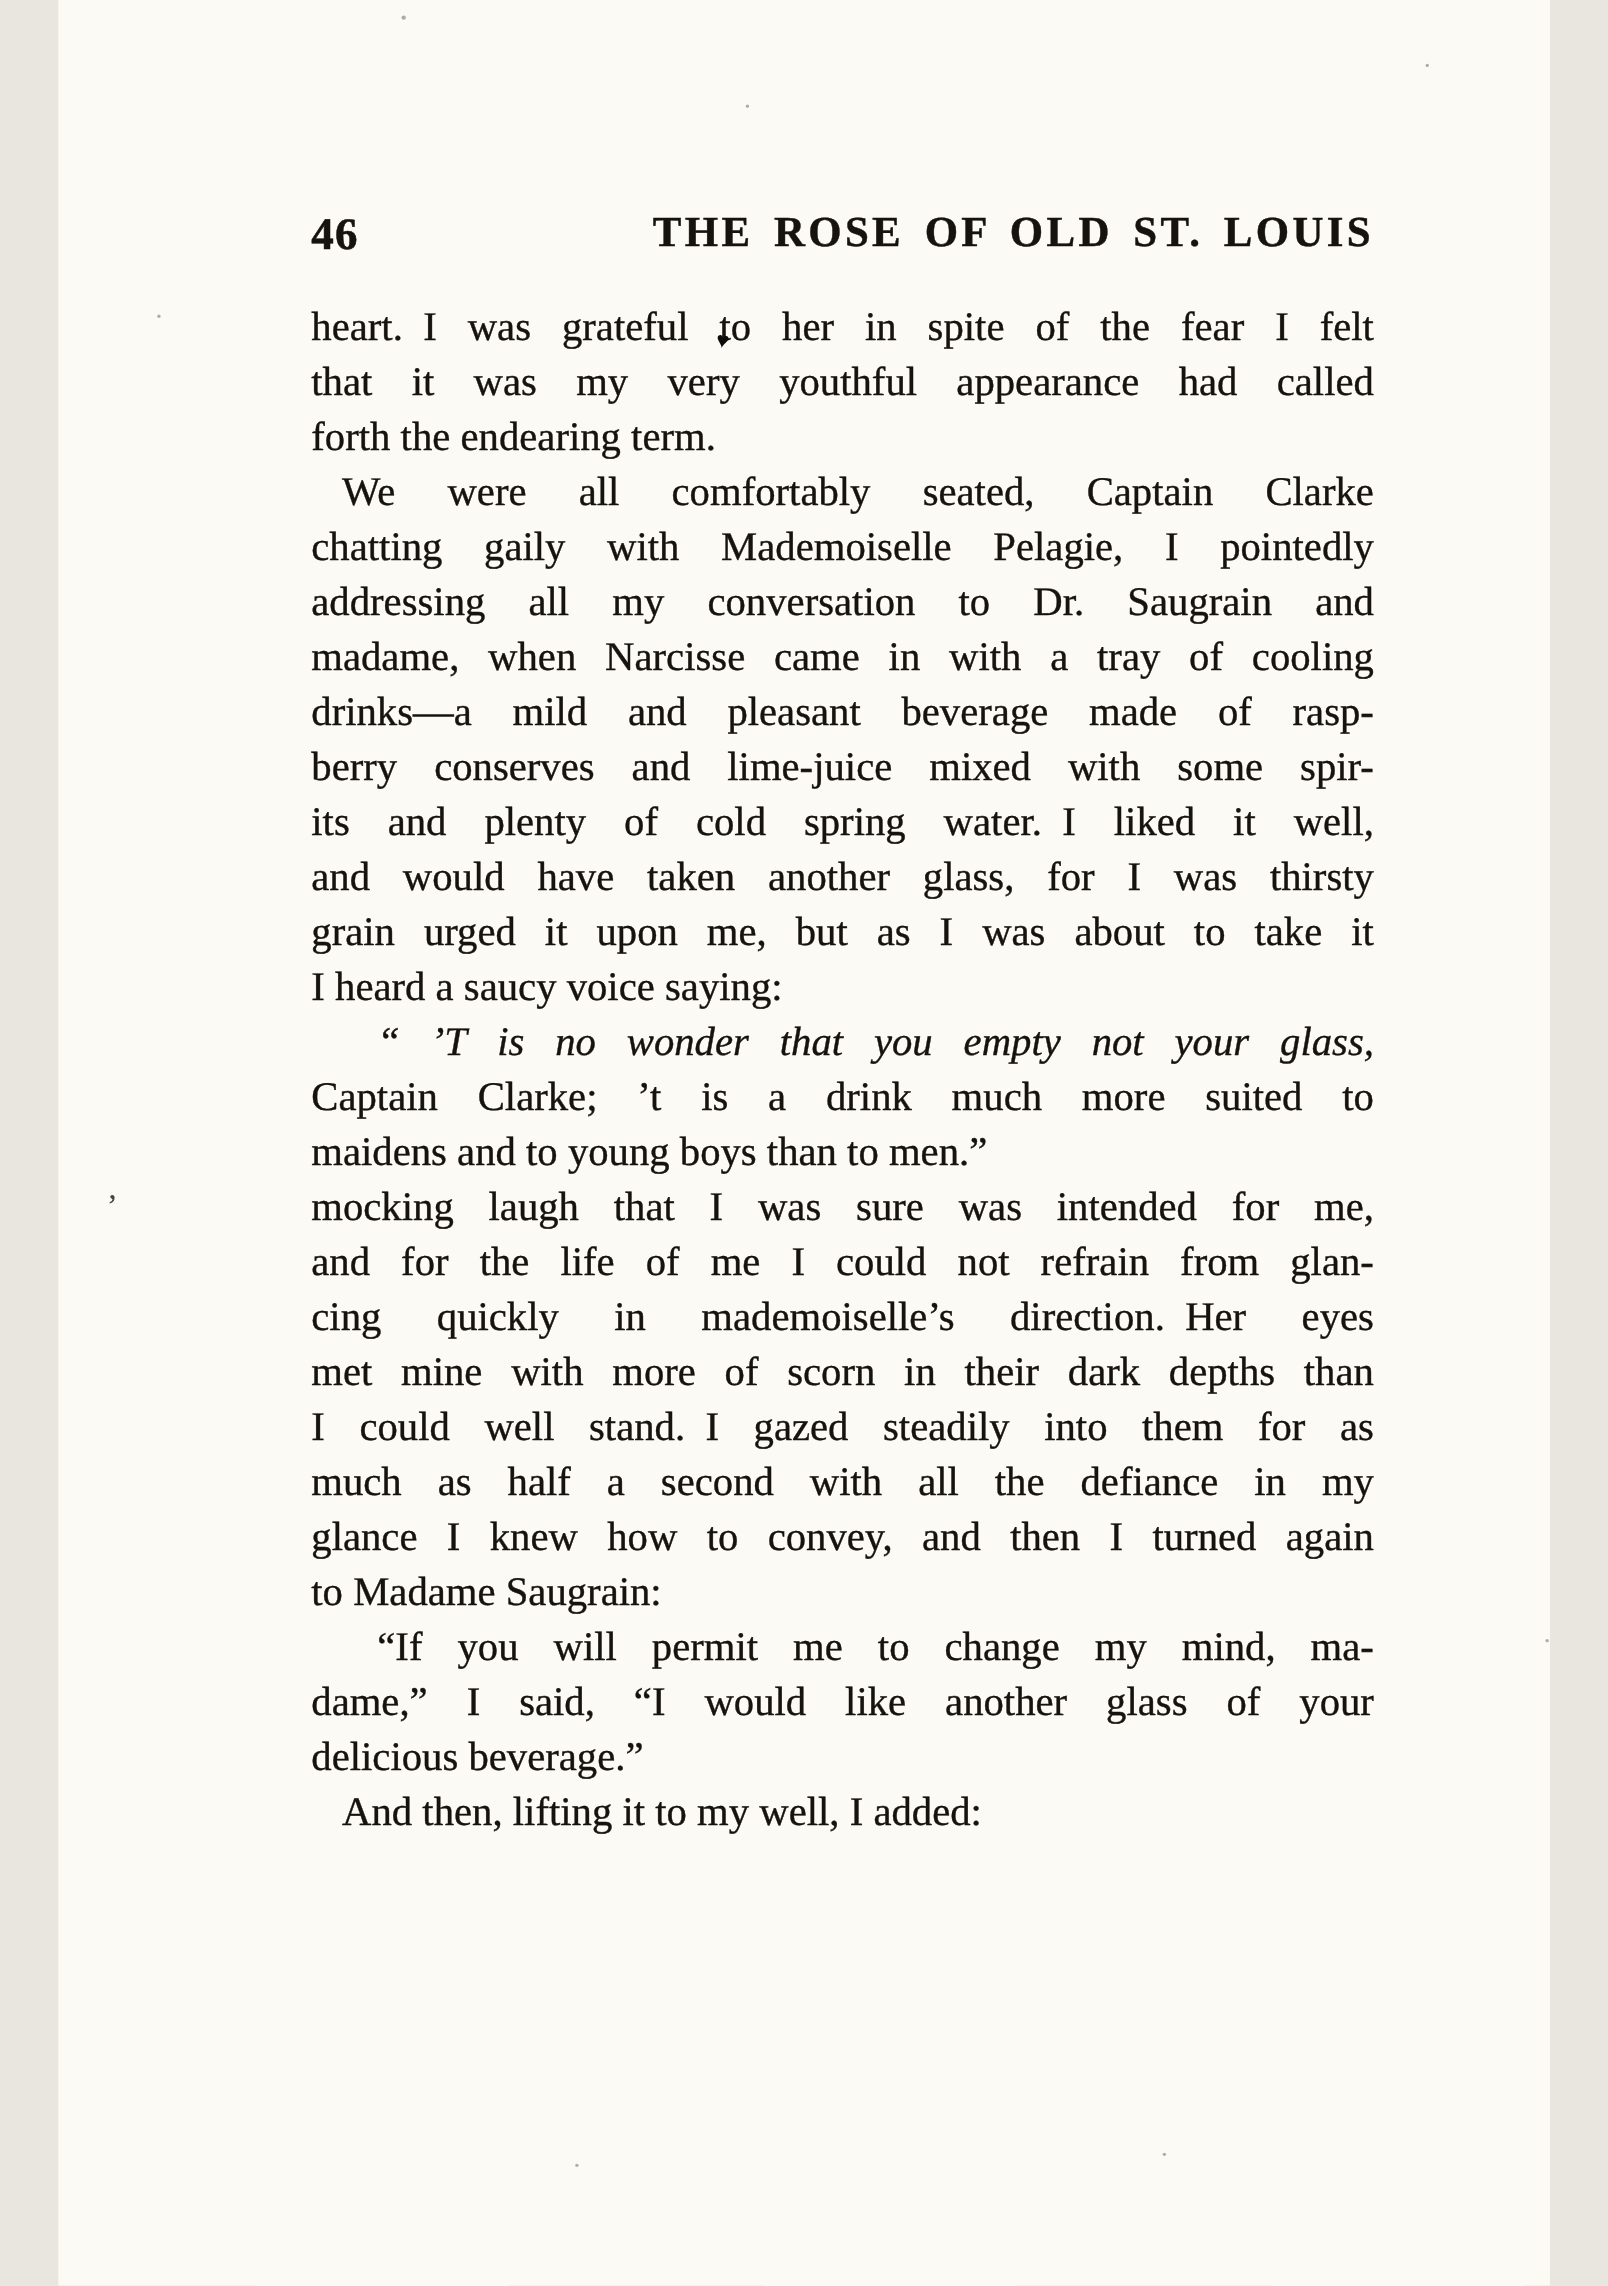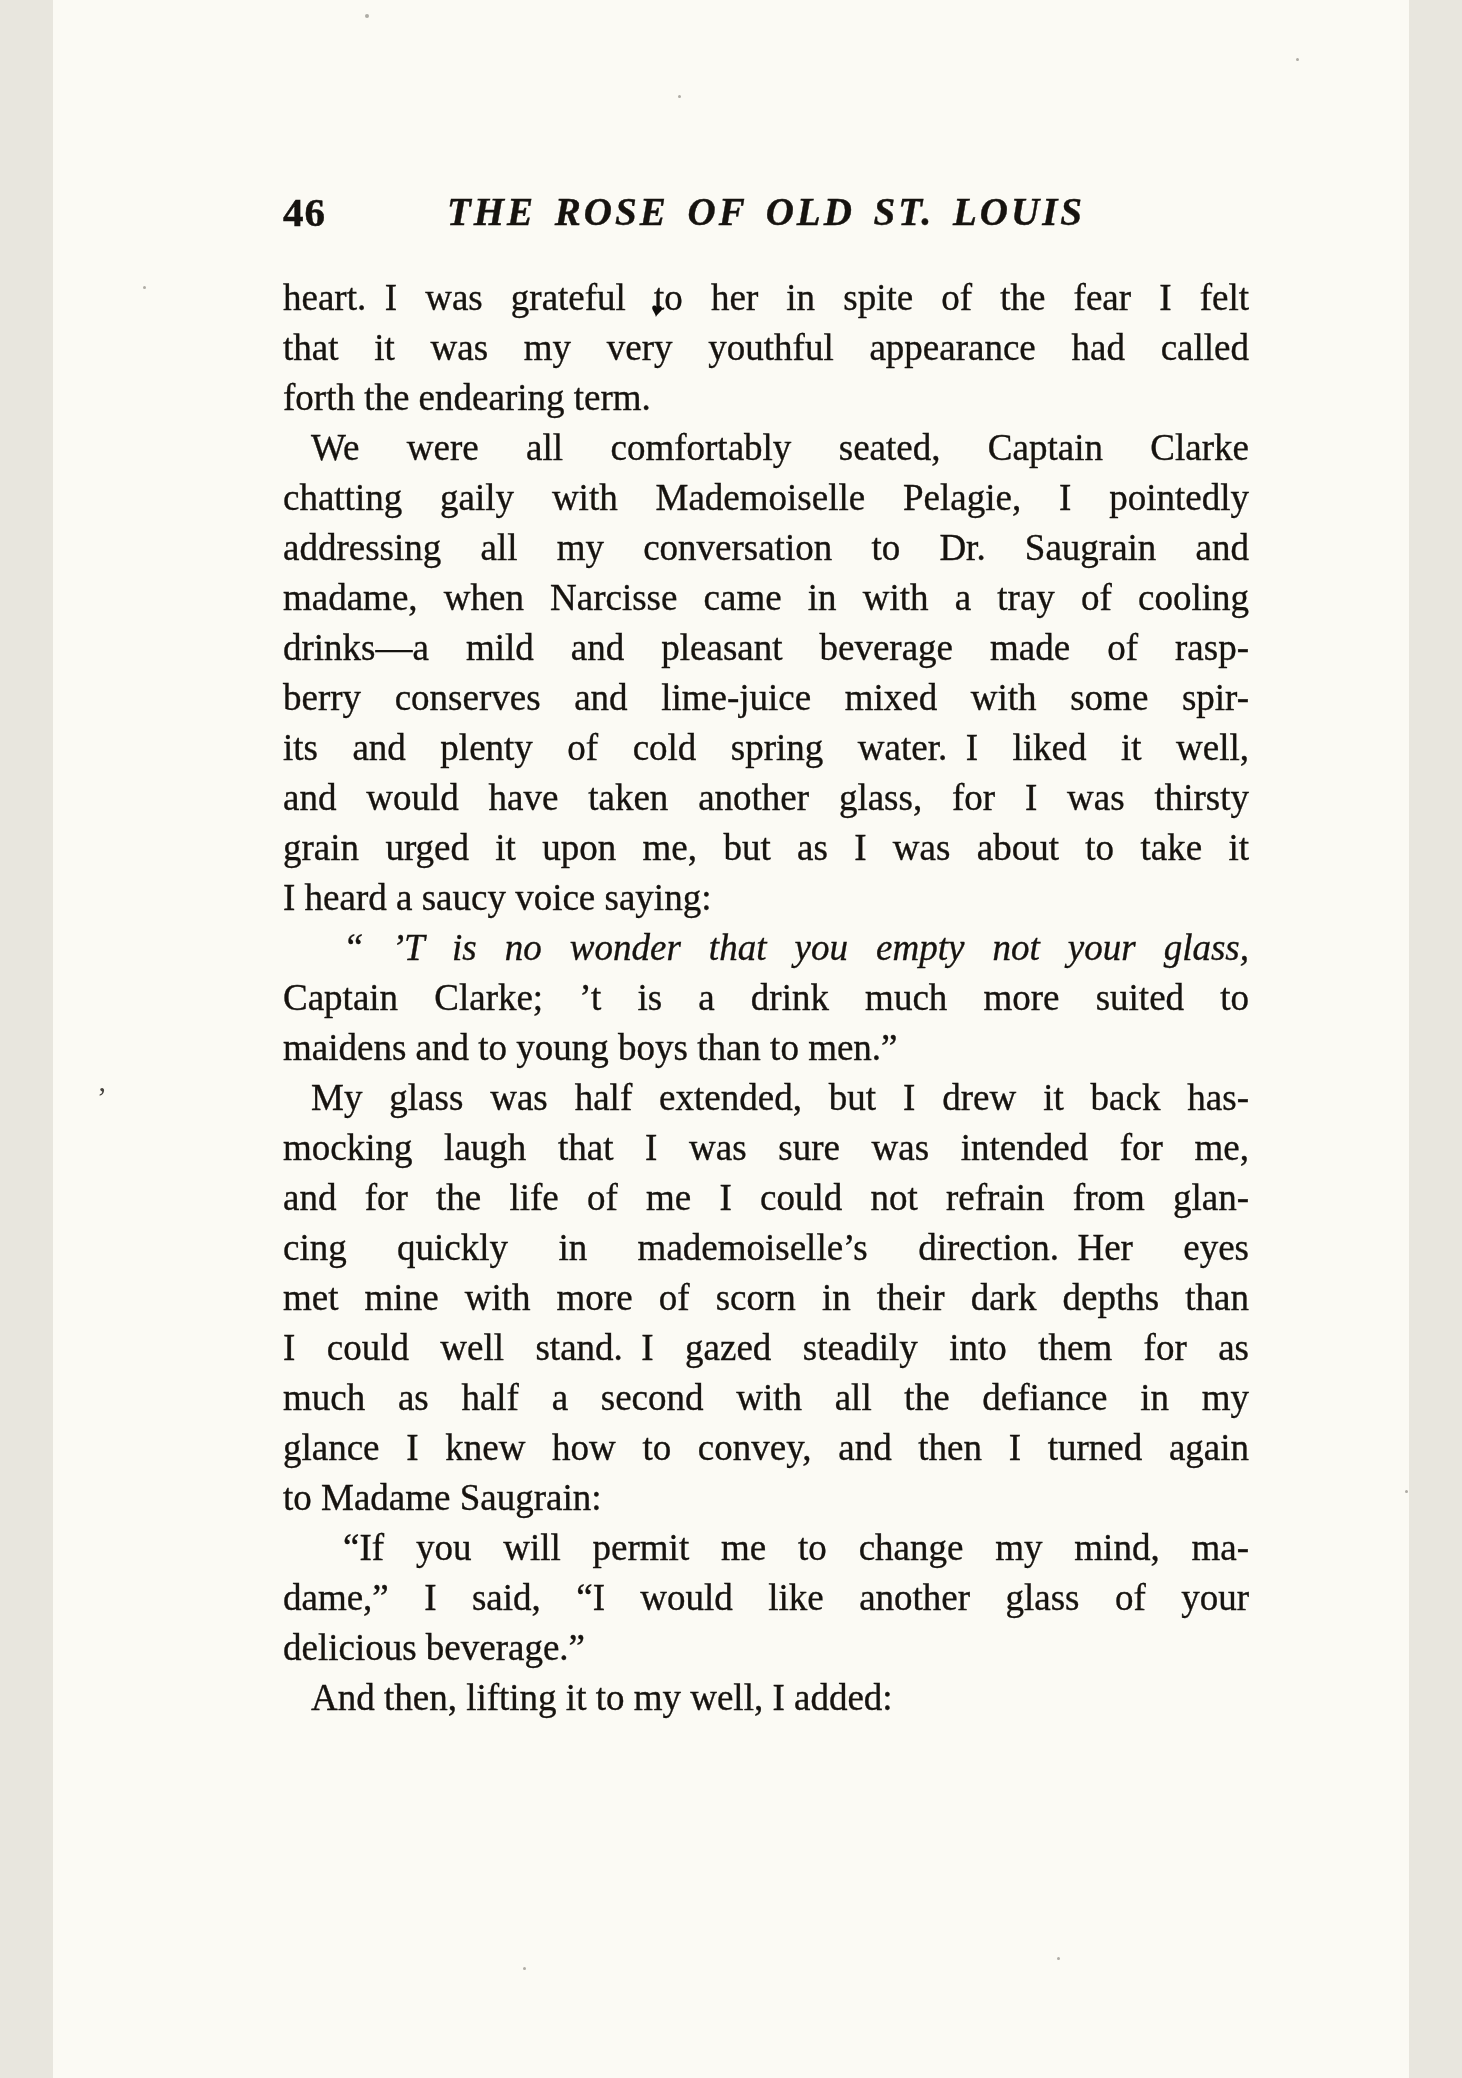--- a/index.html
+++ b/index.html
@@ -32,28 +32,27 @@
     position: absolute;
     left: 0;
     top: 0;
     font-size: 41px;
     font-weight: 700;
     letter-spacing: 1px;
     -webkit-text-stroke: 0.5px #16130f;
   }
   .head-title {
     display: block;
-    text-align: center;
+    text-align: right;
     font-size: 39px;
     font-weight: 700;
     letter-spacing: 3px;
     word-spacing: 6px;
     -webkit-text-stroke: 0.4px #16130f;
     white-space: nowrap;
-    font-style: italic;
   }
   .body-text {
     margin-top: 33px;
     font-size: 37px;
     line-height: 50px;
     -webkit-text-stroke: 0.35px #16130f;
   }
   .line {
     min-height: 50px;
     white-space: nowrap;
@@ -116,21 +115,20 @@
         <div class="line justify">madame, when Narcisse came in with a tray of cooling</div>
         <div class="line justify">drinks—a mild and pleasant beverage made of rasp-</div>
         <div class="line justify">berry conserves and lime-juice mixed with some spir-</div>
         <div class="line justify">its and plenty of cold spring water. I liked it well,</div>
         <div class="line justify">and would have taken another glass, for I was thirsty</div>
         <div class="line justify">grain urged it upon me, but as I was about to take it</div>
         <div class="line end">I heard a saucy voice saying:</div>
         <div class="line justify indent2 italic">“ ’T is no wonder that you empty not your glass,</div>
         <div class="line justify">Captain Clarke; ’t is a drink much more suited to</div>
         <div class="line end">maidens and to young boys than to men.”</div>
-        <div class="line justify indent1">My glass was half extended, but I drew it back has-</div>
         <div class="line justify">mocking laugh that I was sure was intended for me,</div>
         <div class="line justify">and for the life of me I could not refrain from glan-</div>
         <div class="line justify">cing quickly in mademoiselle’s direction. Her eyes</div>
         <div class="line justify">met mine with more of scorn in their dark depths than</div>
         <div class="line justify">I could well stand. I gazed steadily into them for as</div>
         <div class="line justify">much as half a second with all the defiance in my</div>
         <div class="line justify">glance I knew how to convey, and then I turned again</div>
         <div class="line end">to Madame Saugrain:</div>
         <div class="line justify indent2">“If you will permit me to change my mind, ma-</div>
         <div class="line justify">dame,” I said, “I would like another glass of your</div>

